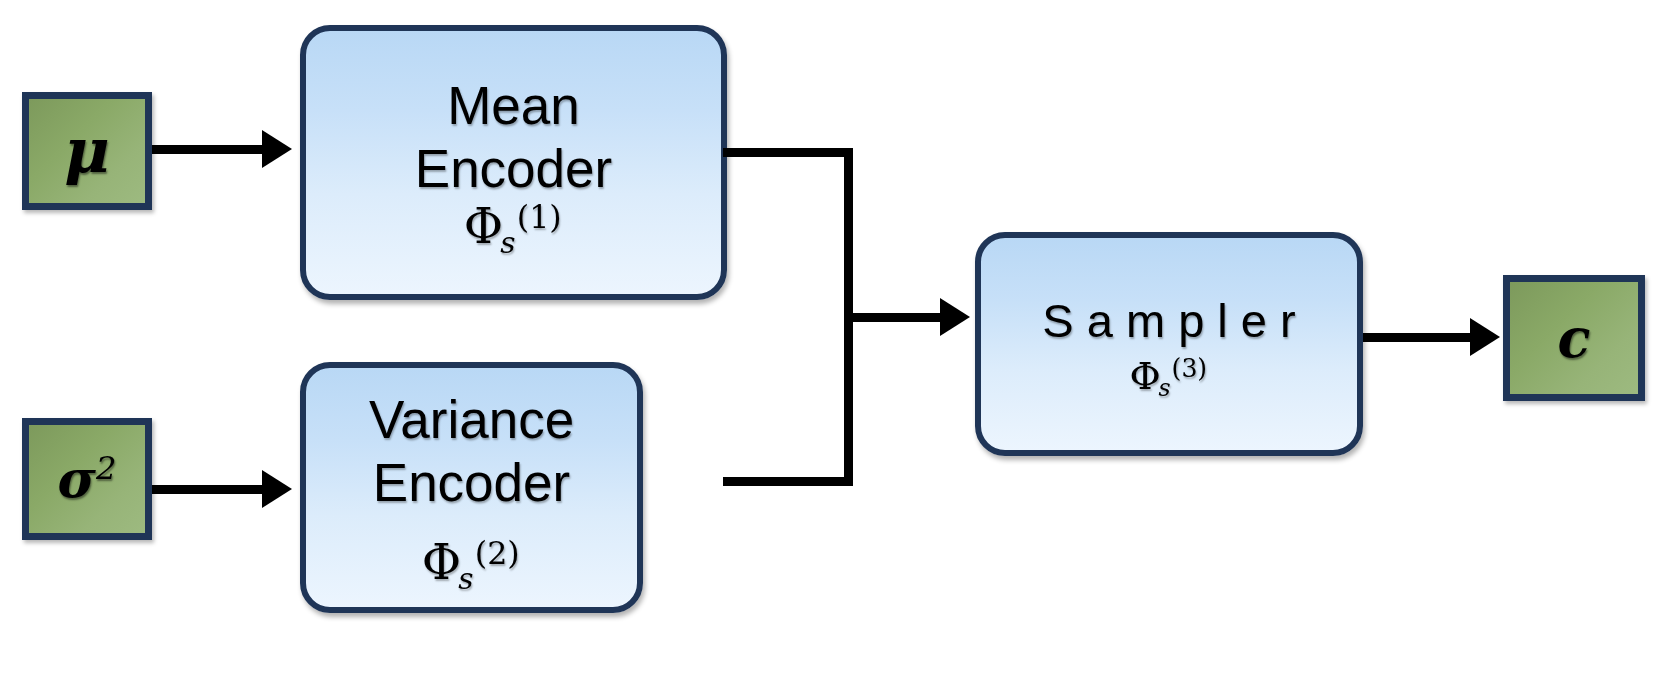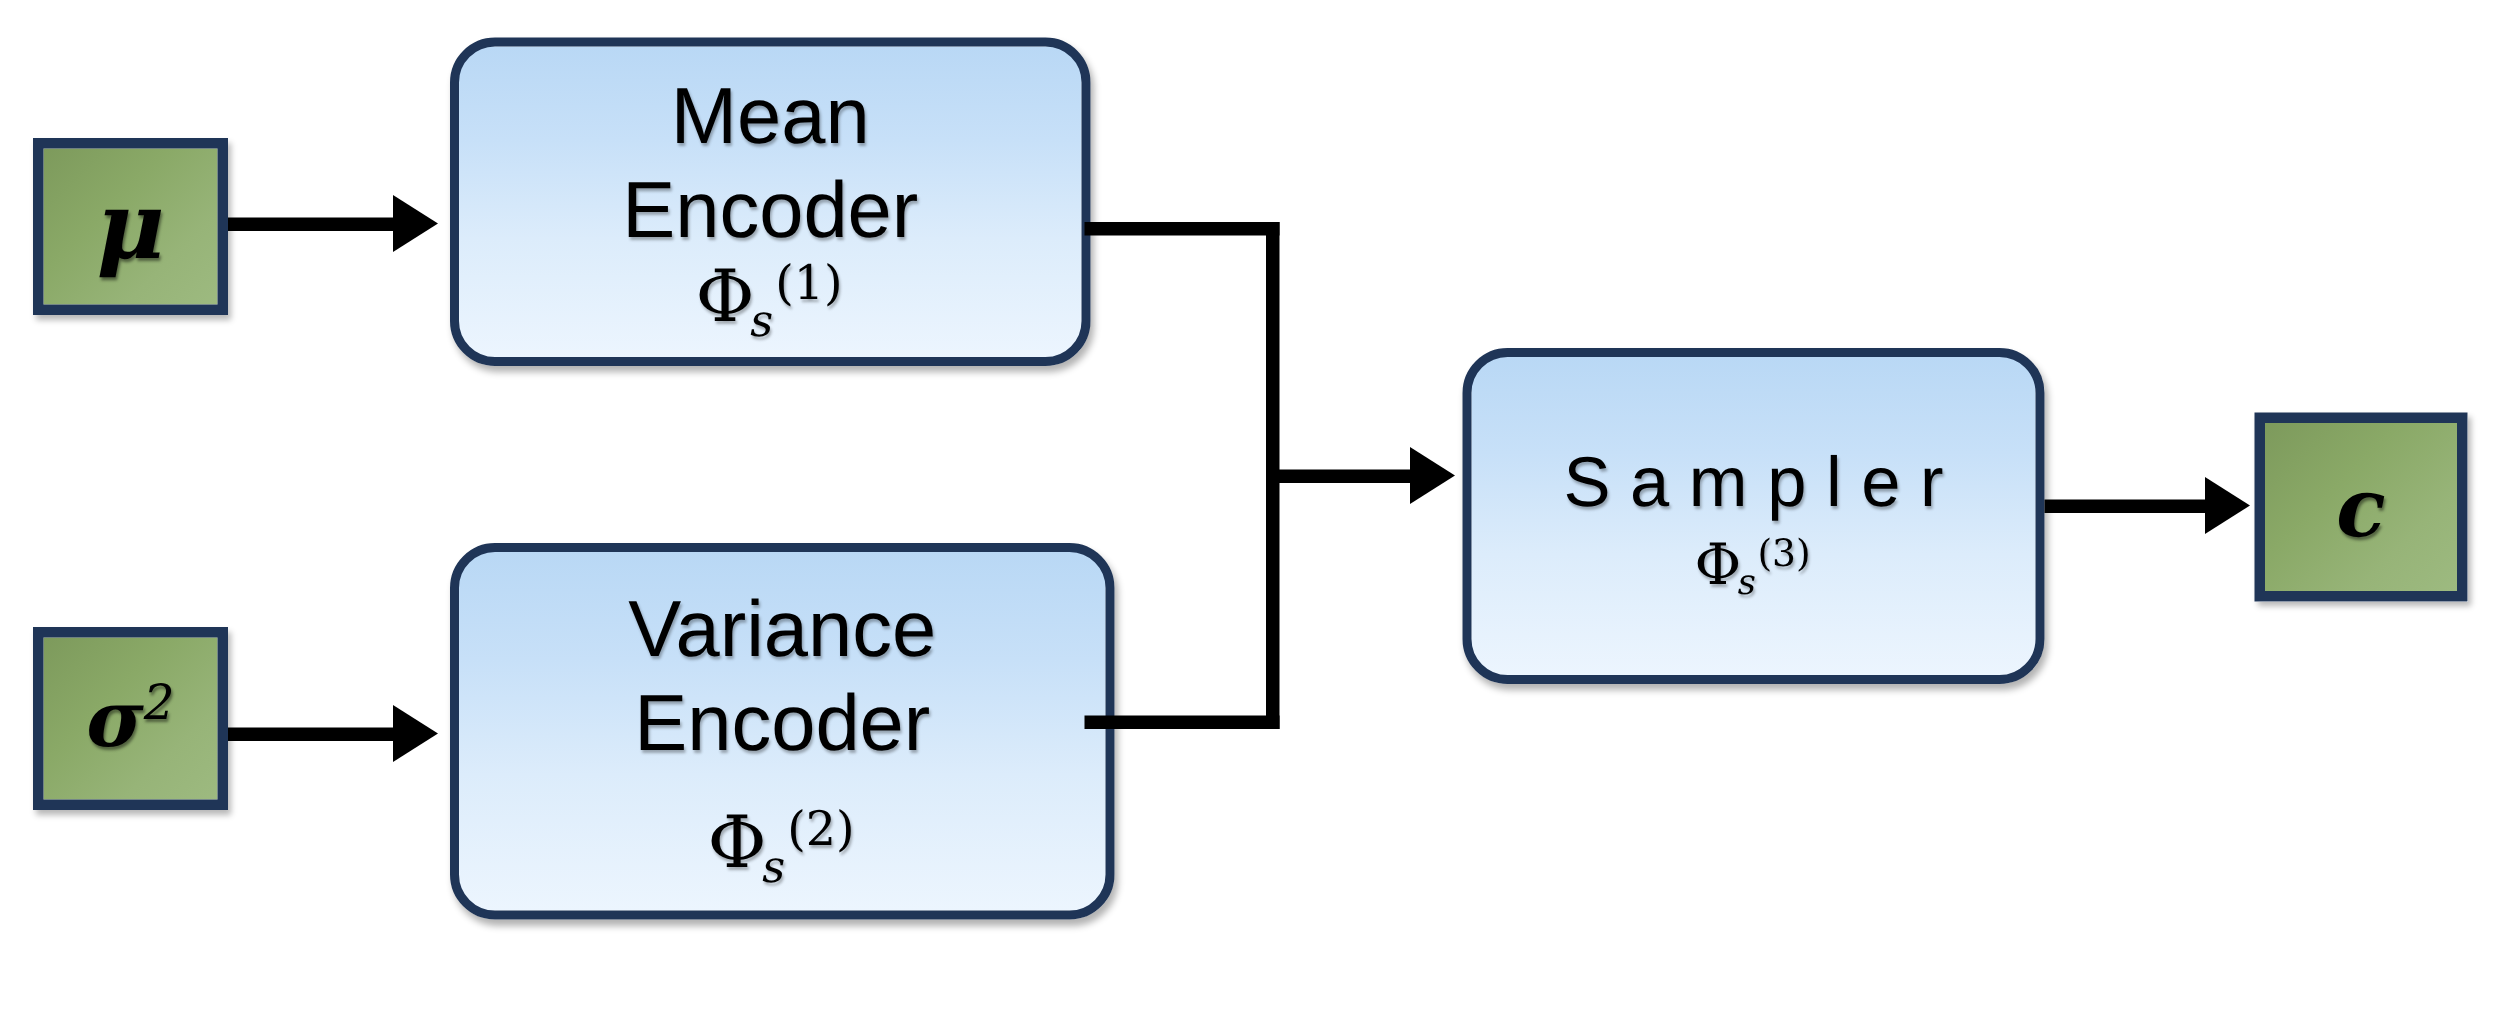--- a/index.html
+++ b/index.html
@@ -108,31 +108,31 @@
   <div class="var-box" style="left:22px; top:92px; width:130px; height:118px;">
     <span class="var-label" style="font-size:62px;">μ</span>
   </div>
 
   <div class="var-box" style="left:22px; top:418px; width:130px; height:122px;">
     <span class="var-label" style="font-size:52px;">
       <span>σ</span><span class="sup">2</span>
     </span>
   </div>
 
-  <div class="proc-box" style="left:300px; top:25px; width:427px; height:219px;">
+  <div class="proc-box" style="left:300px; top:25px; width:427px; height:275px;">
     <div class="proc-title" style="font-size:53px;">
       <div>Mean</div>
       <div>Encoder</div>
     </div>
     <div class="proc-sym" style="font-size:48px; margin-top:2px;">
       <span class="phi-base">Φ</span><span class="phi-sub">s</span><span class="phi-sup">(1)</span>
     </div>
   </div>
 
-  <div class="proc-box" style="left:300px; top:362px; width:443px; height:251px;">
+  <div class="proc-box" style="left:300px; top:362px; width:343px; height:251px;">
     <div class="proc-title" style="font-size:53px;">
       <div>Variance</div>
       <div>Encoder</div>
     </div>
     <div class="proc-sym" style="font-size:48px; margin-top:24px;">
       <span class="phi-base">Φ</span><span class="phi-sub">s</span><span class="phi-sup">(2)</span>
     </div>
   </div>
 
   <div class="proc-box" style="left:975px; top:232px; width:388px; height:224px;">

